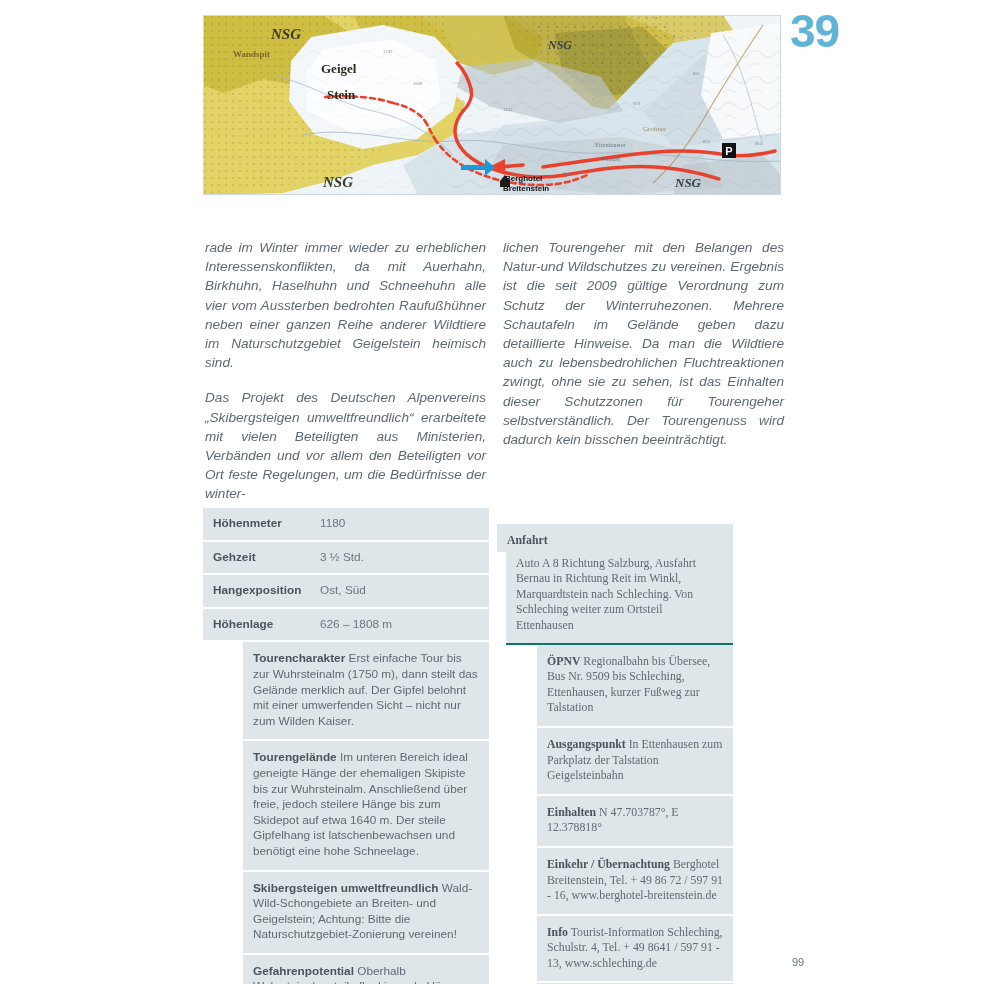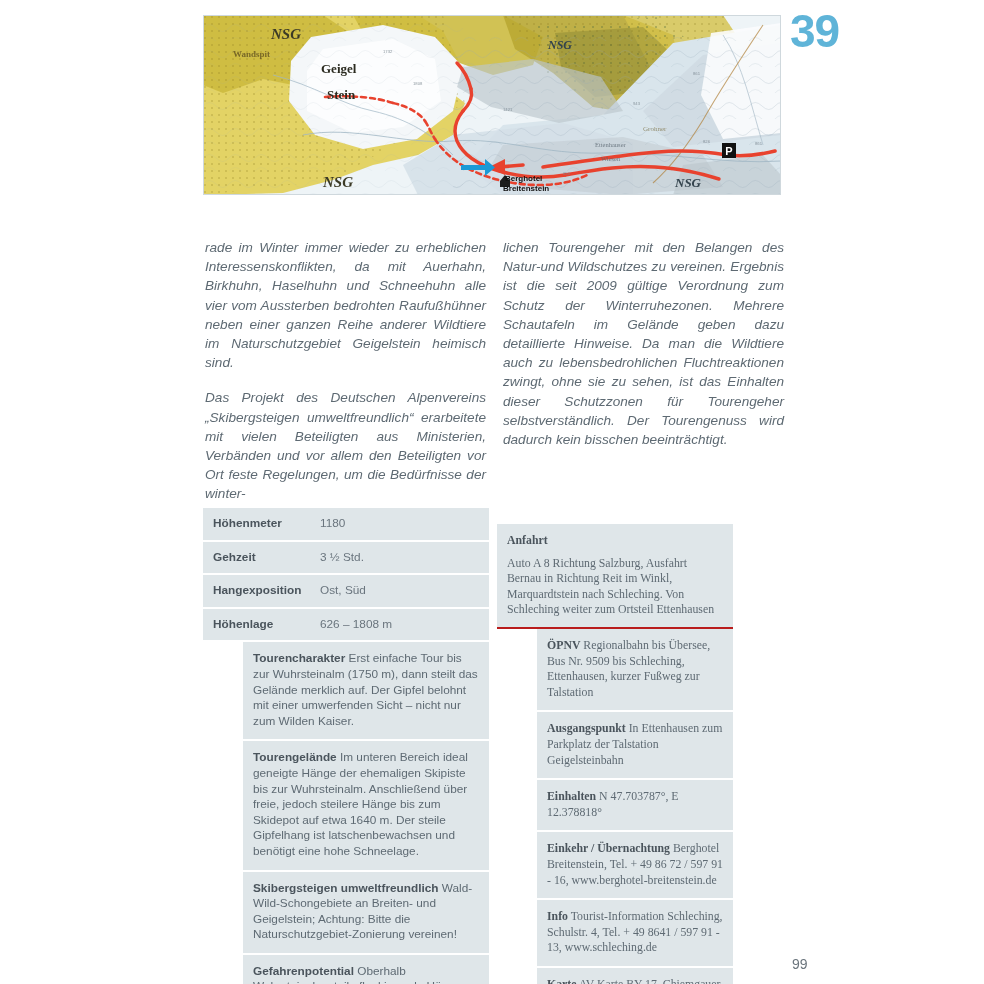--- a/index.html
+++ b/index.html
@@ -120,31 +120,32 @@
     margin-left: 40px;
   }
   .heading-row {
     padding-top: 9px;
     padding-bottom: 3px;
     border-bottom: none;
     font-weight: bold;
     color: #4a545c;
   }
   .sub-row {
-    border-bottom: 2px solid #b91c1c;
+    border-bottom: 2px solid #0f766e;
     padding-top: 4px;
     padding-bottom: 9px;
+    margin-left: 9px;
   }
 
   
   .page-number-foot {
     position: absolute;
     left: 792px;
     top: 956px;
-    font-size: 14px;
+    font-size: 11px;
     color: #6b757d;
   }
 </style>
 </head>
 <body>
 
 <div class="page-number-big">39</div>
 
 <div class="map-wrap">
   <svg class="map-svg" width="578" height="180" viewBox="0 0 578 180" xmlns="http://www.w3.org/2000/svg">

